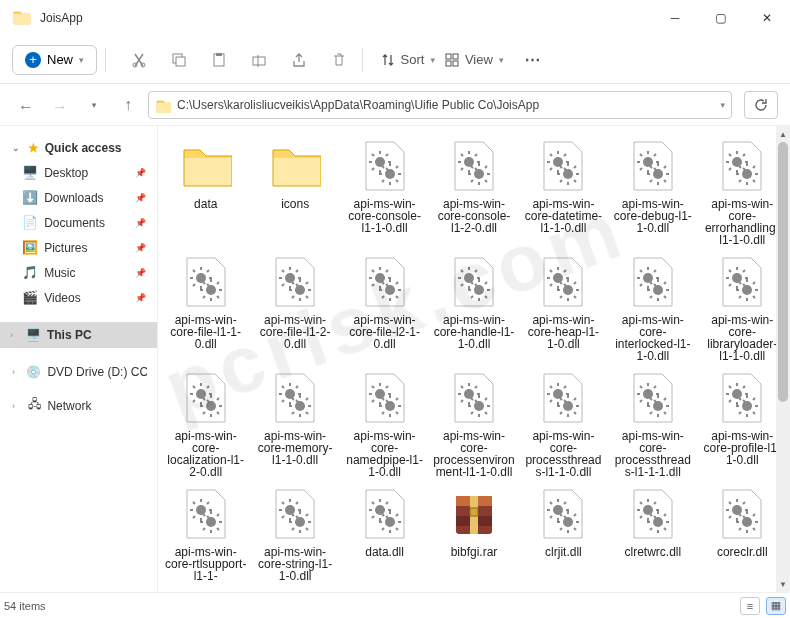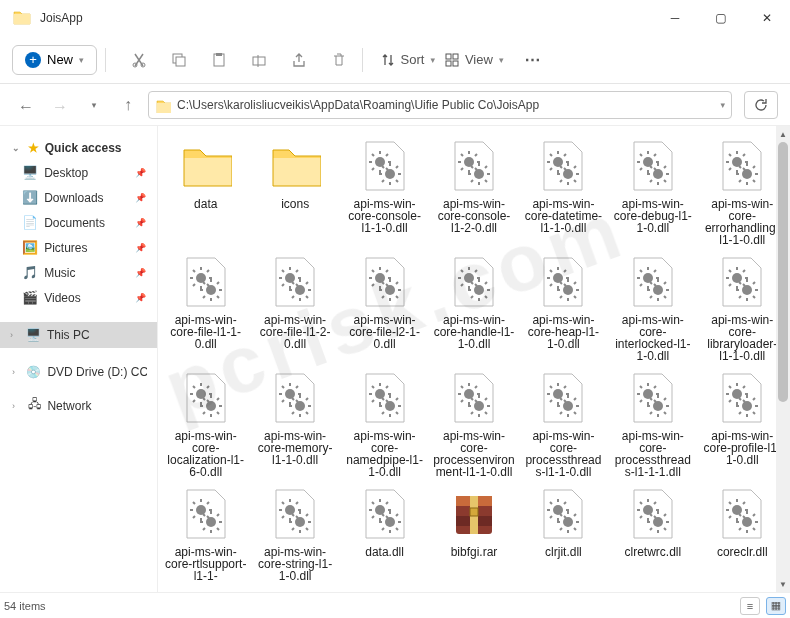--- a/index.html
+++ b/index.html
@@ -214,21 +214,21 @@
         <div class="sbitem">
           <span style="color:#3aa0e0;font-size:13px">🎬</span>
           <span>Videos</span>
           <span class="pin">📌</span>
         </div>
       </div>
     <div class="sbgap"></div>
     <div class="sbitem pc">
       <span class="chev">›</span>
       <span>🖥️</span>
-      <span style="font-weight:400">This PC</span>
+      <span style="font-weight:700">This PC</span>
     </div>
     <div class="sbgap"></div>
     <div class="sbitem" style="padding-left:12px">
       <span class="chev">›</span>
       <span>💿</span>
       <span style="white-space:nowrap;overflow:hidden;text-overflow:clip">DVD Drive (D:) CCCC</span>
     </div>
     <div class="sbgap"></div>
     <div class="sbitem" style="padding-left:12px">
       <span class="chev">›</span>
@@ -350,21 +350,21 @@
             </svg>
           </div>
           <div class="name">api-ms-win-core-libraryloader-l1-1-0.dll</div>
         </div>
         <div class="item">
           <div class="thumb">
             <svg width="50" height="52">
               <use href="#dll"></use>
             </svg>
           </div>
-          <div class="name">api-ms-win-core-localization-l1-6-0.dll</div>
+          <div class="name">api-ms-win-core-localization-l1-2-0.dll</div>
         </div>
         <div class="item">
           <div class="thumb">
             <svg width="50" height="52">
               <use href="#dll"></use>
             </svg>
           </div>
           <div class="name">api-ms-win-core-memory-l1-1-0.dll</div>
         </div>
         <div class="item">

